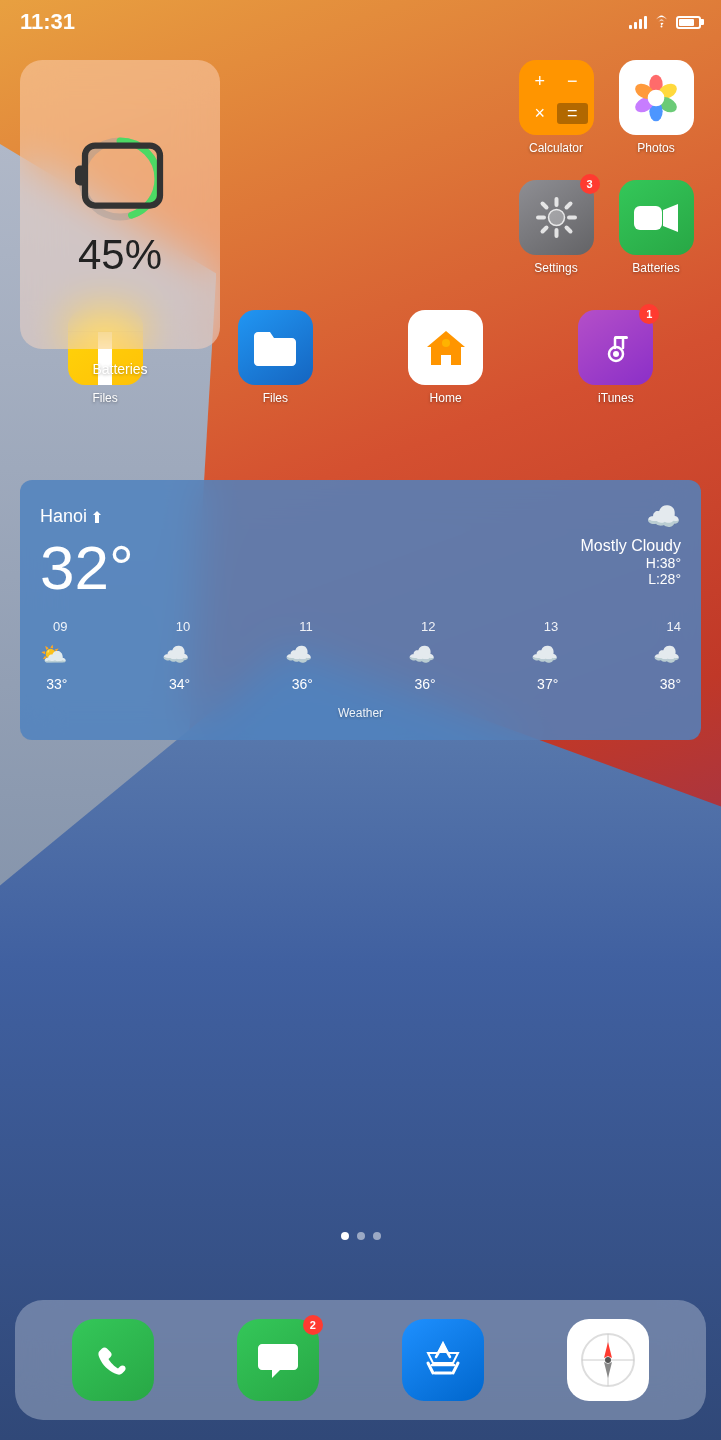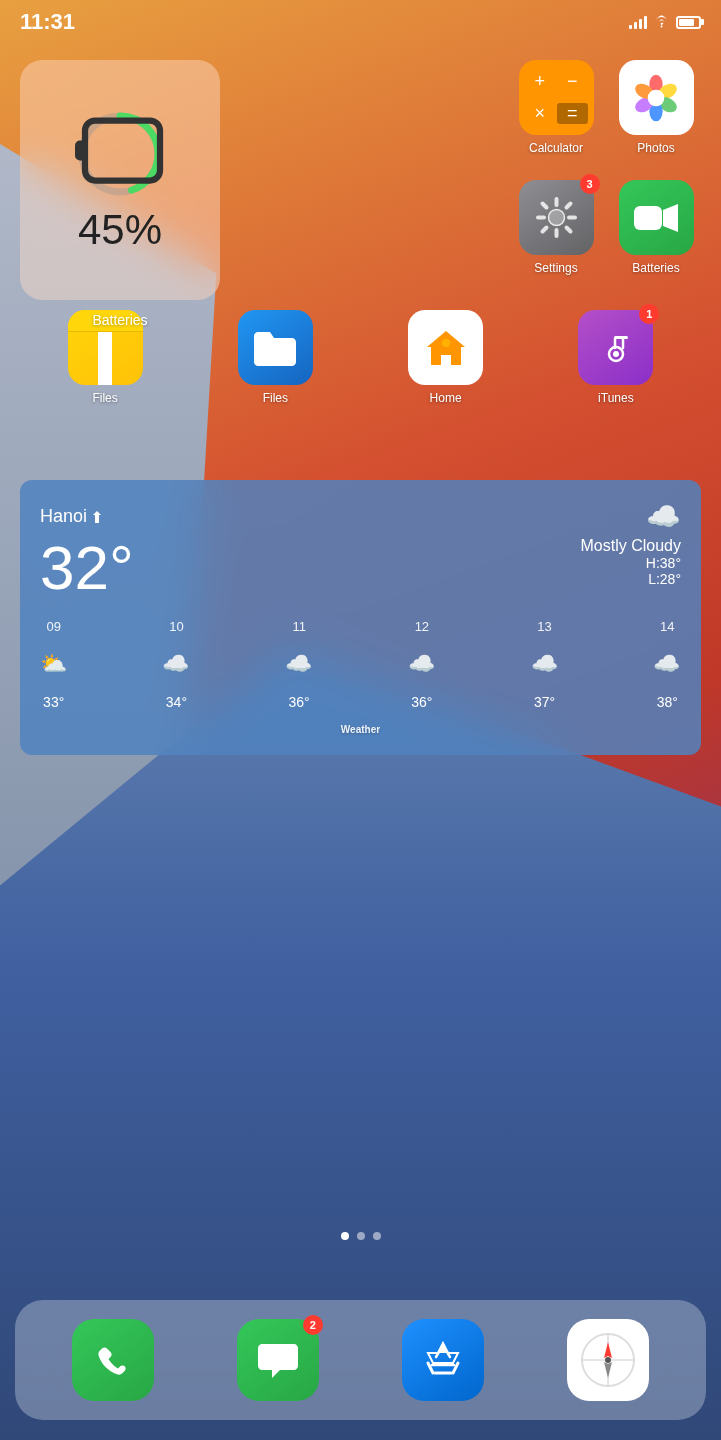--- a/index.html
+++ b/index.html
@@ -104,21 +104,21 @@
       border-radius: 1px;
       width: 80%;
     }
 
     
     .batteries-widget {
       position: absolute;
       top: 60px;
       left: 20px;
       width: 200px;
-      height: 240px;
+      height: 289px;
       background: rgba(255,220,200,0.45);
       backdrop-filter: blur(20px);
       border-radius: 22px;
       z-index: 10;
       display: flex;
       flex-direction: column;
       align-items: center;
       justify-content: center;
       padding: 20px;
     }
@@ -258,22 +258,22 @@
       font-size: 16px;
       font-weight: 500;
     }
     .weather-hourly {
       display: flex;
       justify-content: space-between;
     }
     .weather-hour {
       display: flex;
       flex-direction: column;
-      align-items: center;
-      gap: 17px;
+      align-items: flex-end;
+      gap: 8px;
     }
     .weather-hour-time {
       font-size: 13px;
       opacity: 0.9;
     }
     .weather-cloud-icon {
       font-size: 22px;
     }
     .weather-hour-temp {
       font-size: 14px;
@@ -648,21 +648,21 @@
       <span class="weather-hour-time">13</span>
       <span class="weather-cloud-icon">☁️</span>
       <span class="weather-hour-temp">37°</span>
     </div>
     <div class="weather-hour">
       <span class="weather-hour-time">14</span>
       <span class="weather-cloud-icon">☁️</span>
       <span class="weather-hour-temp">38°</span>
     </div>
   </div>
-  <div class="weather-widget-label" style="position:relative;bottom:auto;margin-top:14px;text-align:center;font-size:10px;font-weight:700;opacity:0.9;">Weather</div>
+  <div class="weather-widget-label" style="position:relative;bottom:auto;margin-top:14px;text-align:center;font-size:12px;font-weight:400;opacity:0.9;">Weather</div>
 </div>
 
 <div class="page-dots">
   <div class="dot"></div>
   <div class="dot inactive"></div>
   <div class="dot inactive"></div>
 </div>
 
 <div class="dock">
 

